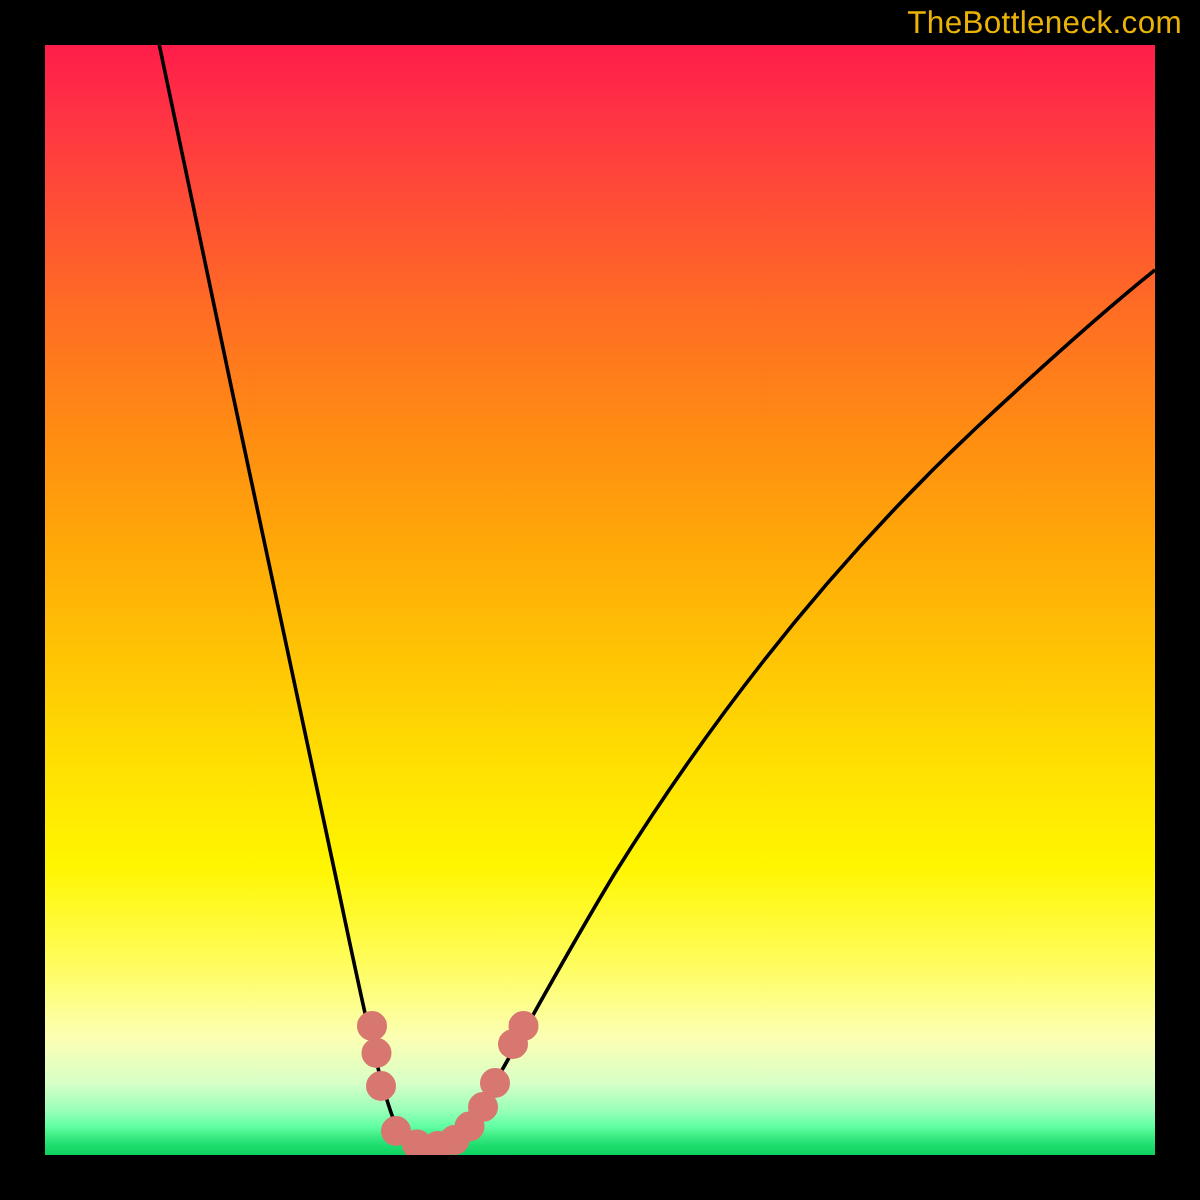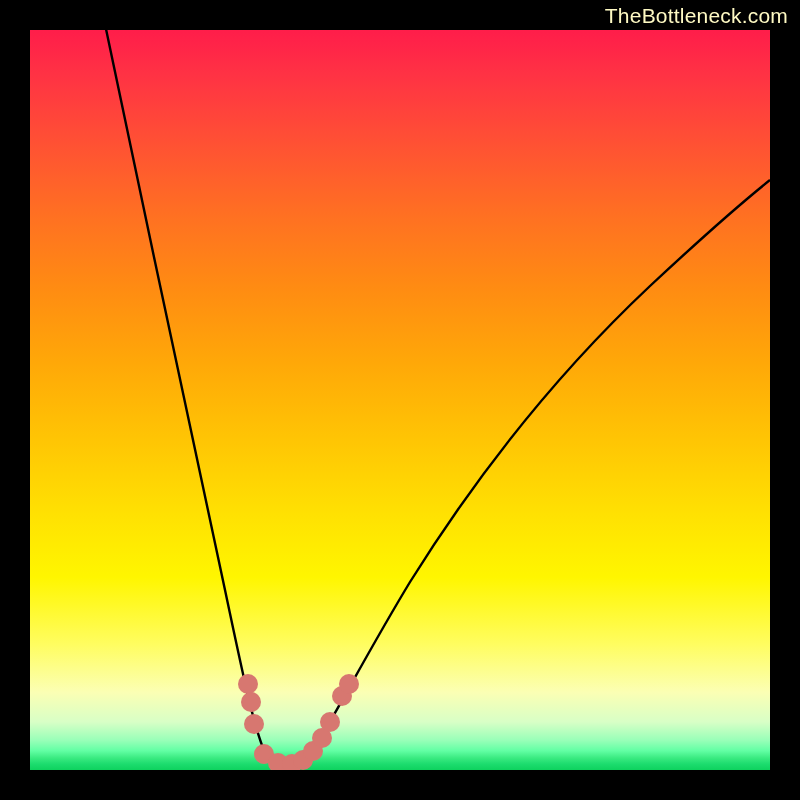--- a/index.html
+++ b/index.html
@@ -49,21 +49,21 @@
       #62ffa4 97.4%,
       #39ea80 98.4%,
       #1cdc6e 99.2%,
       #0ed25e 100%
     );
   }
   .watermark {
     position: absolute;
     top: 4px;
     right: 12px;
-    color: #fef9c3;
+    color: #eab308;
     font-size: 21px;
     font-weight: 400;
     letter-spacing: 0.2px;
     margin-left: 10px;
   }
   svg.curve {
     position: absolute;
     left: 0;
     top: 0;
     width: 100%;

